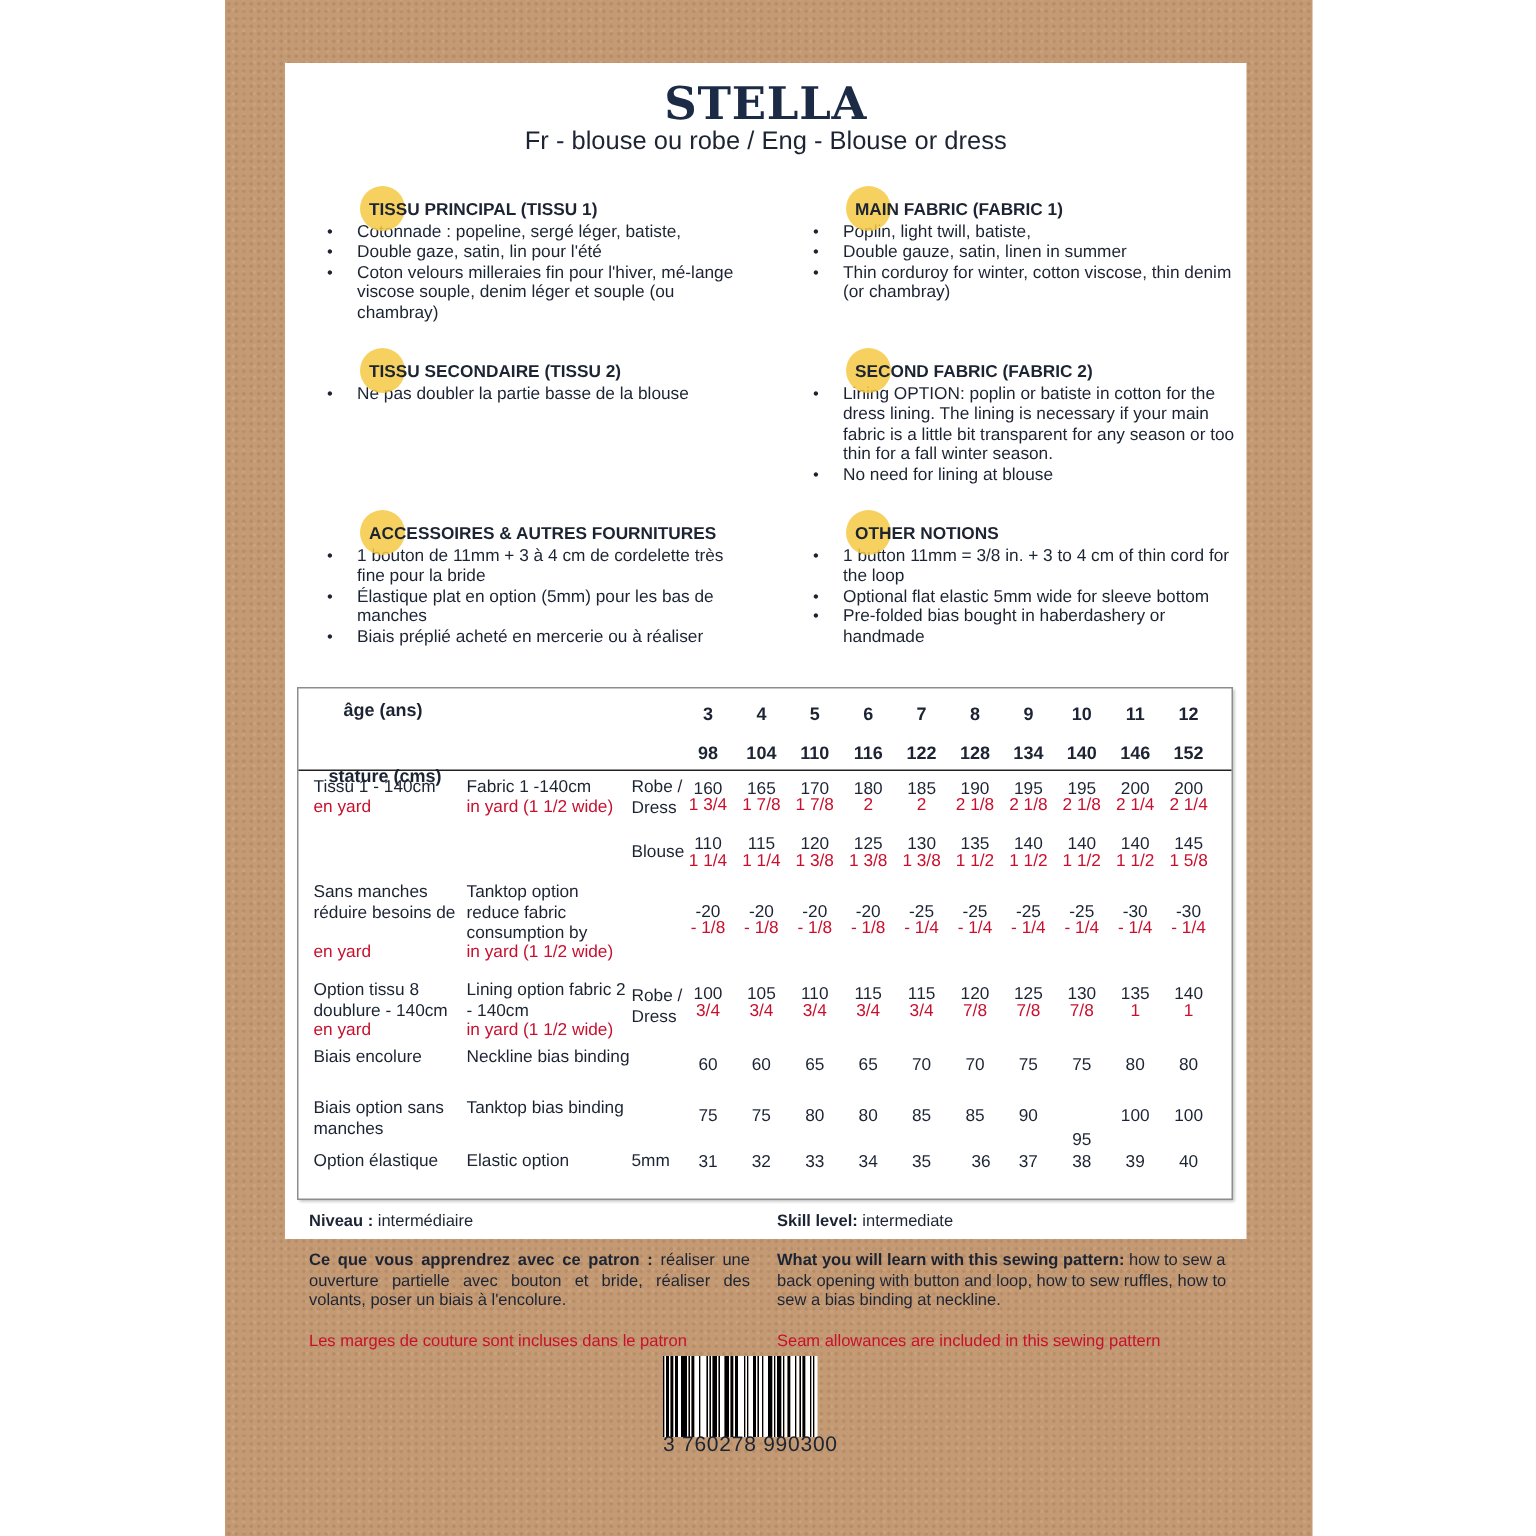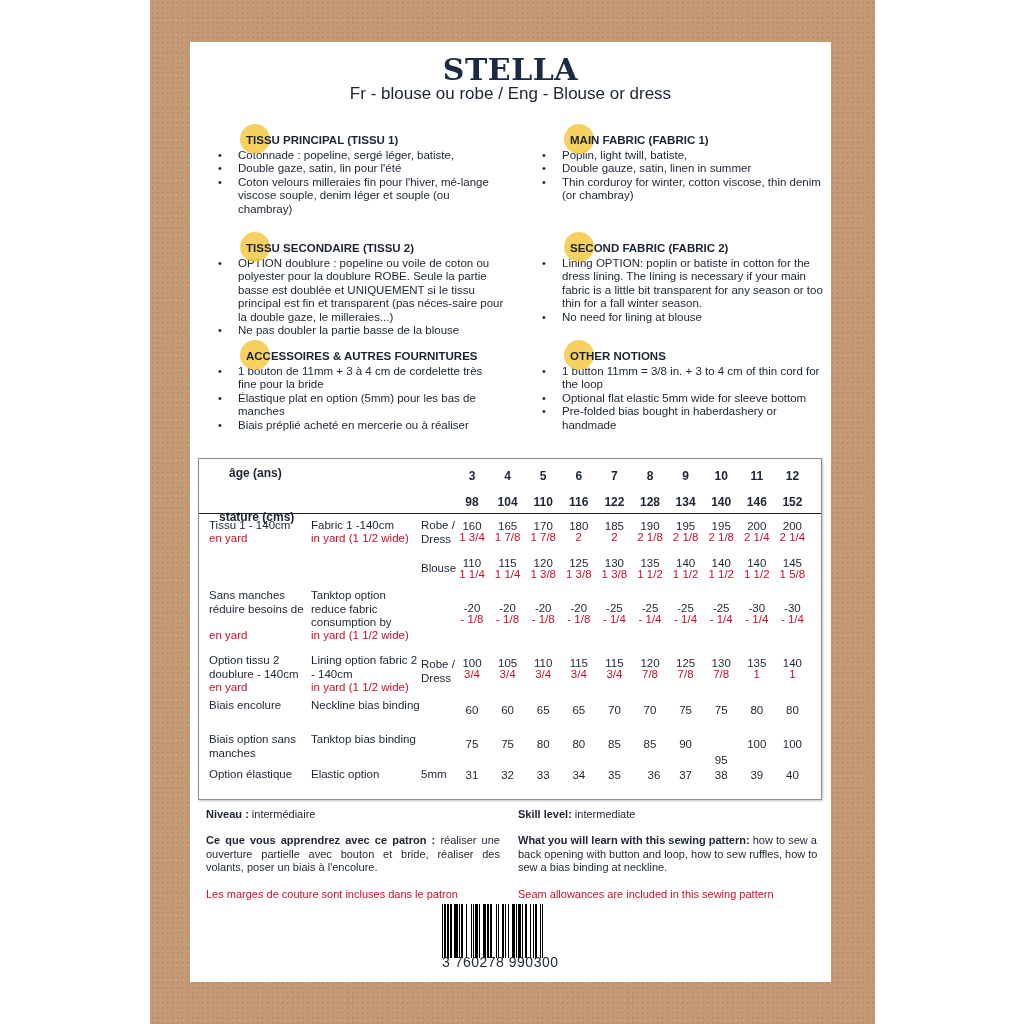--- a/index.html
+++ b/index.html
@@ -2,21 +2,21 @@
 <html><head>
 <meta charset="utf-8">
 <style>
   html, body { margin:0; padding:0; }
   body { width:1024px; height:1024px; background:#ffffff; position:relative; overflow:hidden;
          font-family:"Liberation Sans", sans-serif; color:#1c2433; }
   .kraft { position:absolute; left:150px; top:0; width:725px; height:1024px; background:#c49a74;
            background-image: radial-gradient(rgba(120,80,50,0.18) 1px, transparent 1px),
                              radial-gradient(rgba(230,200,170,0.18) 1px, transparent 1px);
            background-size: 5px 5px, 7px 7px; background-position:0 0, 2px 3px; }
-  .card { position:absolute; left:190px; top:42px; width:641px; height:940px; background:#fff; }
+  .card { position:absolute; left:190px; top:42px; width:641px; height:784px; background:#fff; }
   .title { position:absolute; left:0; width:641px; top:10px; text-align:center;
            font-family:"DejaVu Serif", serif; font-weight:bold; font-size:30px; color:#1b2a45; letter-spacing:0.5px; }
   .subtitle { position:absolute; left:0; width:641px; top:42px; text-align:center; font-size:17px; color:#1c2433; }
   .section { position:absolute; width:290px; font-size:11.5px; line-height:13.5px; }
   .sec-head { position:relative; font-weight:bold; font-size:11.5px; margin-bottom:1px; z-index:1;margin-left:32px; }
   .dot { position:absolute; left:-6px; top:-10px; width:30px; height:30px; border-radius:50%; background:#f6c943; opacity:0.85; z-index:-1; }
   .section ul { margin:0; padding:0 0 0 24px; list-style:none; }
   .section li { position:relative; }
   .section li::before { content:"•"; position:absolute; left:-20px; top:0; font-size:11px; }
   .tbl { position:absolute; left:8px; top:416px; width:622px; height:340px; border:1.5px solid #8d8d8d;
@@ -53,21 +53,20 @@
     <ul>
       <li>Poplin, light twill, batiste,</li>
       <li>Double gauze, satin, linen in summer</li>
       <li>Thin corduroy for winter, cotton viscose, thin denim (or chambray)</li>
     </ul>
   </div>
 
   <div class="section" style="left:24px; top:200px;">
     <div class="sec-head"><span class="dot"></span><span>TISSU SECONDAIRE (TISSU 2)</span></div>
     <ul>
-      <li>OPTION doublure : popeline ou voile de coton ou polyester pour la doublure ROBE. Seule la partie basse est doublée et UNIQUEMENT si le tissu principal est fin et transparent (pas néces-saire pour la double gaze, le milleraies...)</li>
       <li>Ne pas doubler la partie basse de la blouse</li>
     </ul>
   </div>
   <div class="section" style="left:348px; top:200px;">
     <div class="sec-head"><span class="dot"></span><span>SECOND FABRIC (FABRIC 2)</span></div>
     <ul>
       <li>Lining OPTION: poplin or batiste in cotton for the dress lining. The lining is necessary if your main fabric is a little bit transparent for any season or too thin for a fall winter season.</li>
       <li>No need for lining at blouse</li>
     </ul>
   </div>
@@ -176,21 +175,21 @@
       <div class="num" style="left:434px; top:144px;">-25</div>
       <div class="num red" style="left:432px; top:155px; width:38px;">- 1/4</div>
       <div class="num" style="left:469.6px; top:144px;">-25</div>
       <div class="num red" style="left:467.6px; top:155px; width:38px;">- 1/4</div>
       <div class="num" style="left:505.20000000000005px; top:144px;">-25</div>
       <div class="num red" style="left:503.20000000000005px; top:155px; width:38px;">- 1/4</div>
       <div class="num" style="left:540.8px; top:144px;">-30</div>
       <div class="num red" style="left:538.8px; top:155px; width:38px;">- 1/4</div>
       <div class="num" style="left:576.4000000000001px; top:144px;">-30</div>
       <div class="num red" style="left:574.4000000000001px; top:155px; width:38px;">- 1/4</div>
-      <div class="cell" style="left:10px; top:195px; width:100px;">Option tissu 2 doublure - 140cm</div>
+      <div class="cell" style="left:10px; top:195px; width:100px;">Option tissu 8 doublure - 140cm</div>
       <div class="cell red" style="left:10px; top:222px;">en yard</div>
       <div class="cell" style="left:112px; top:195px; width:112px;">Lining option fabric 2 - 140cm</div>
       <div class="cell red" style="left:112px; top:222px;">in yard (1 1/2 wide)</div>
       <div class="cell" style="left:222px; top:199px; width:40px;">Robe / Dress</div>
       <div class="num" style="left:256px; top:199px;">100</div>
       <div class="num red" style="left:254px; top:210px; width:38px;">3/4</div>
       <div class="num" style="left:291.6px; top:199px;">105</div>
       <div class="num red" style="left:289.6px; top:210px; width:38px;">3/4</div>
       <div class="num" style="left:327.2px; top:199px;">110</div>
       <div class="num red" style="left:325.2px; top:210px; width:38px;">3/4</div>

